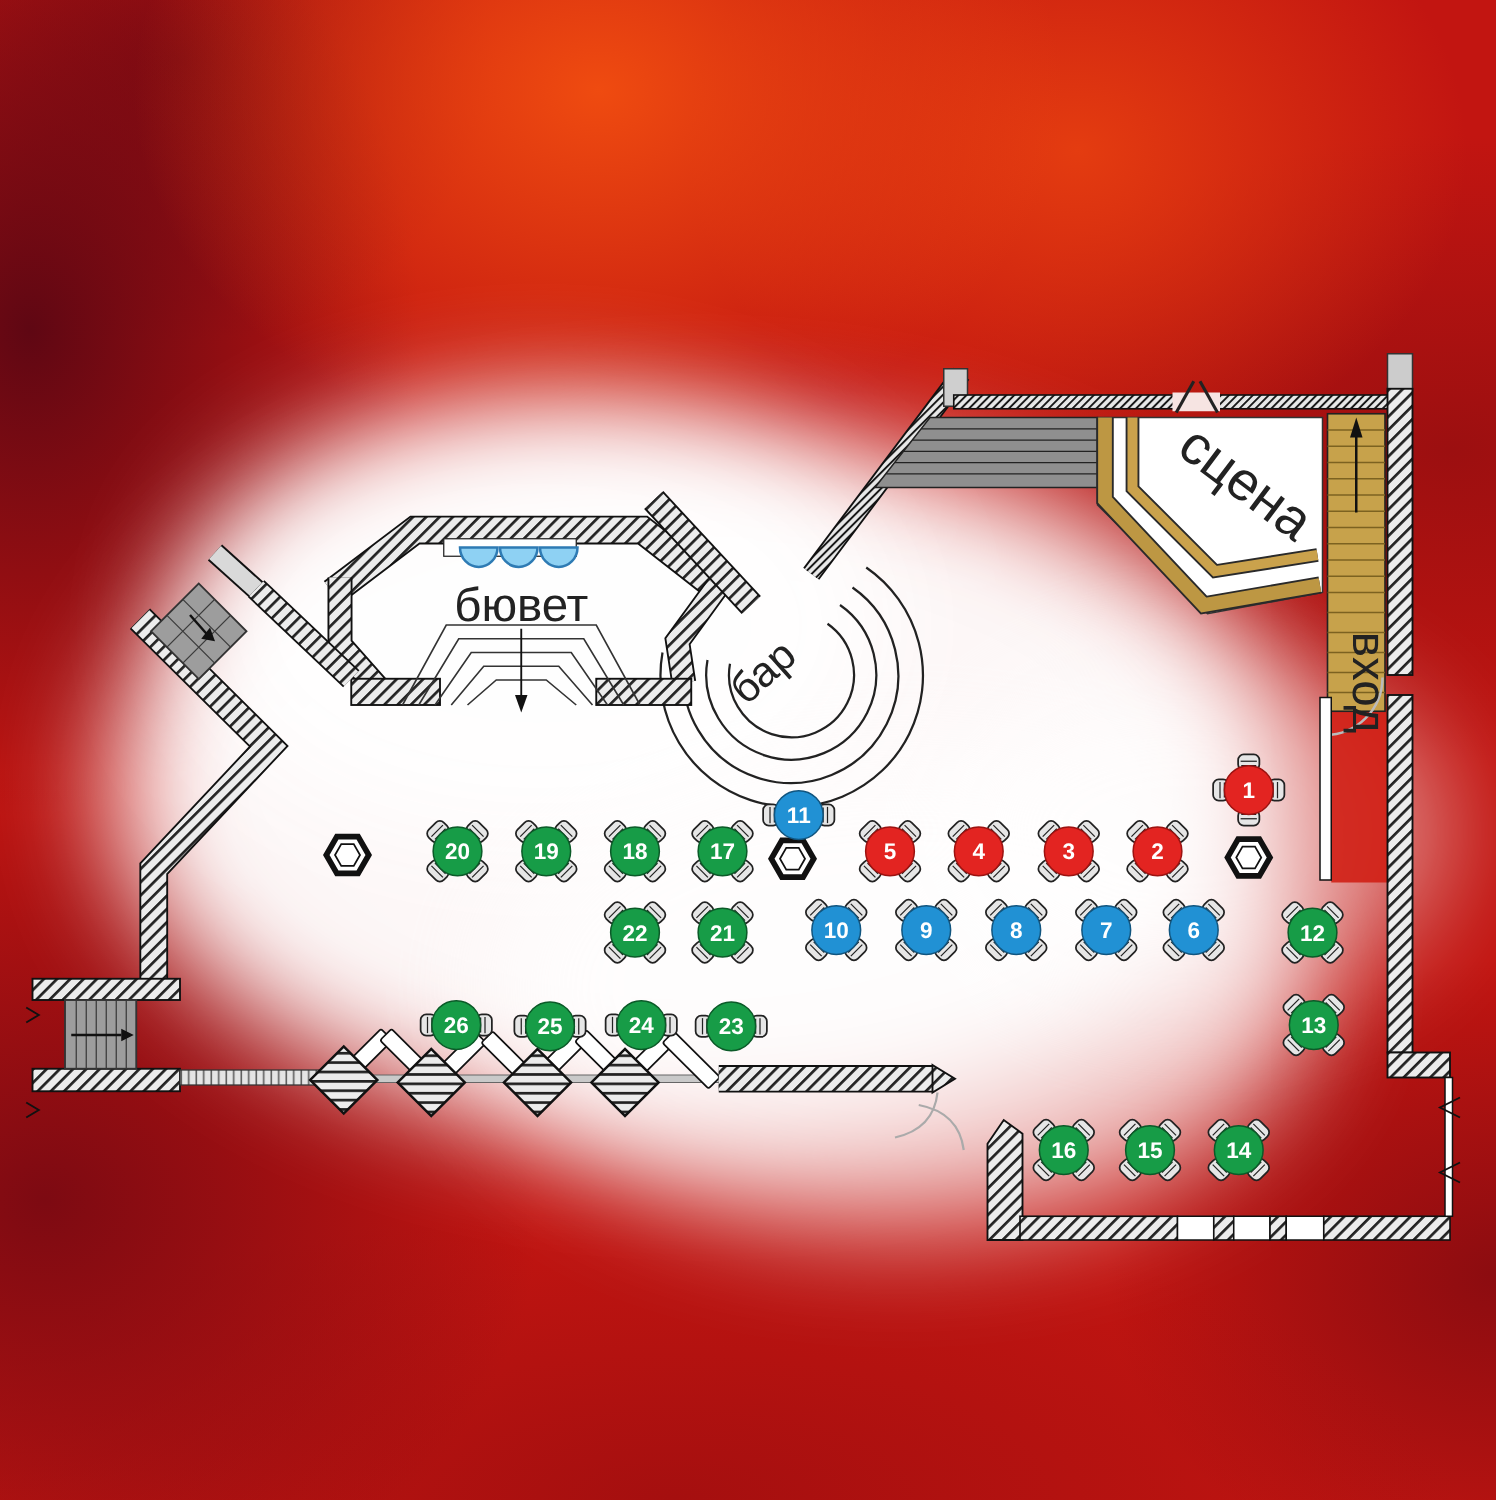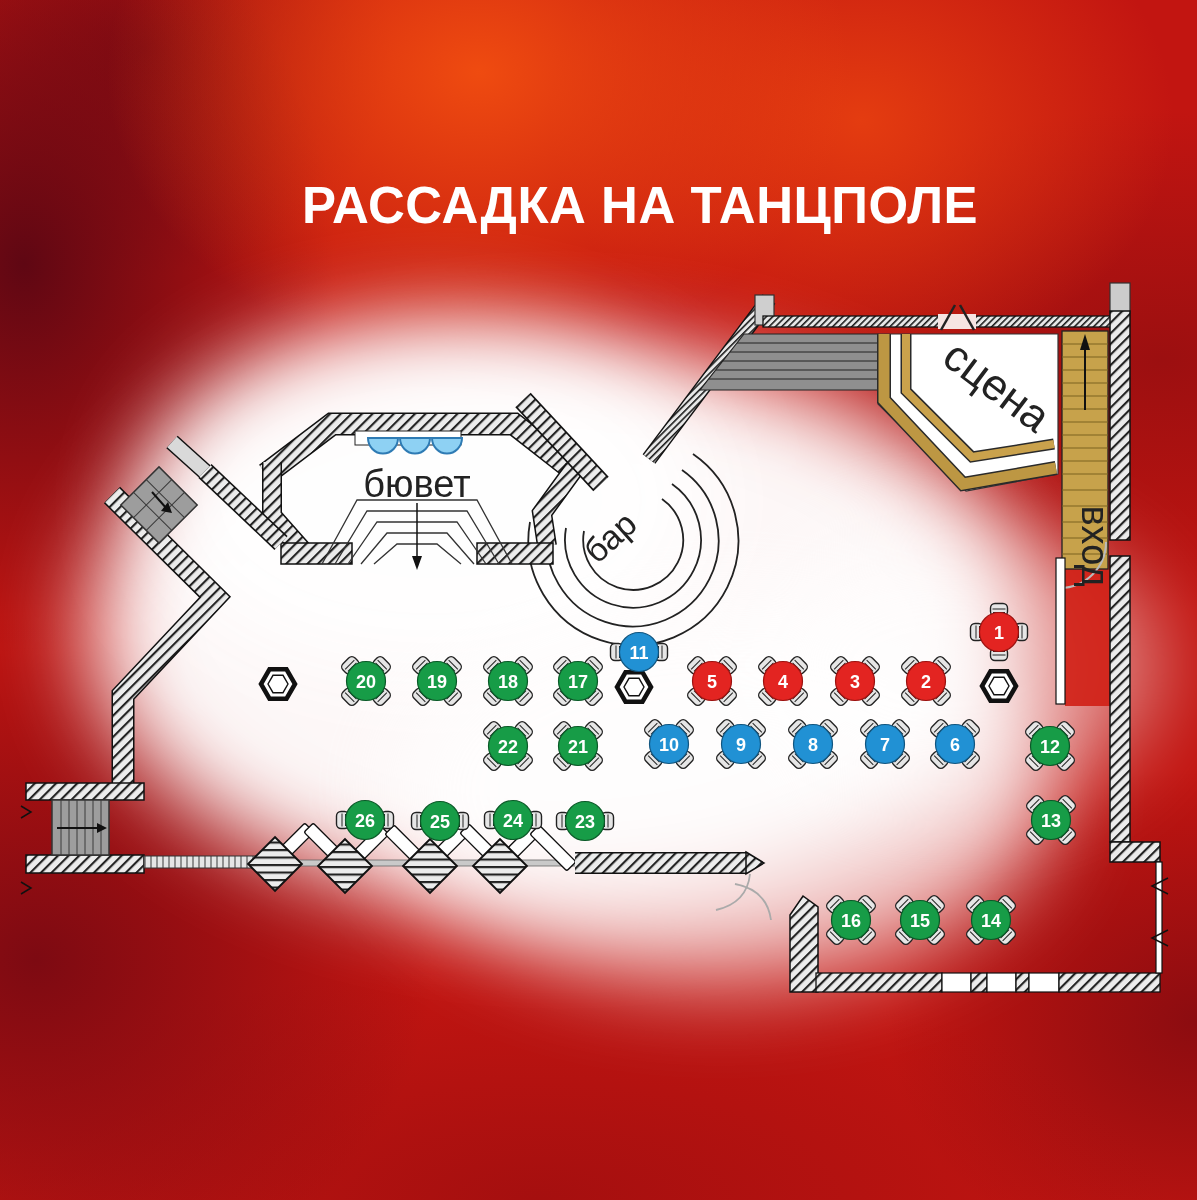--- a/index.html
+++ b/index.html
@@ -18,21 +18,20 @@
   #title{position:absolute;left:640px;top:176px;transform:translateX(-50%);
     color:#ffffff;font-size:51px;font-weight:bold;white-space:nowrap;letter-spacing:0.5px;}
   svg{position:absolute;left:0;top:0;}
   .lbl{font-family:"Liberation Sans",sans-serif;fill:#222222;}
   text{user-select:none;}
 </style>
 </head>
 <body>
 
 <div id="stage-area">
-  <div id="title">РАССАДКА НА ТАНЦПОЛЕ</div>
 
   <svg width="1197" height="1200" viewBox="0 0 1197 1200">
     <defs>
       <pattern id="h1" width="7.5" height="7.5" patternUnits="userSpaceOnUse" patternTransform="rotate(45)">
         <rect width="7.5" height="7.5" fill="#ececec"></rect>
         <line x1="1" y1="0" x2="1" y2="7.5" stroke="#222" stroke-width="2.3"></line>
       </pattern>
       <pattern id="h2" width="4.5" height="4.5" patternUnits="userSpaceOnUse" patternTransform="rotate(45)">
         <rect width="4.5" height="4.5" fill="#e8e8e8"></rect>
         <line x1="0.8" y1="0" x2="0.8" y2="4.5" stroke="#111" stroke-width="1.5"></line>

